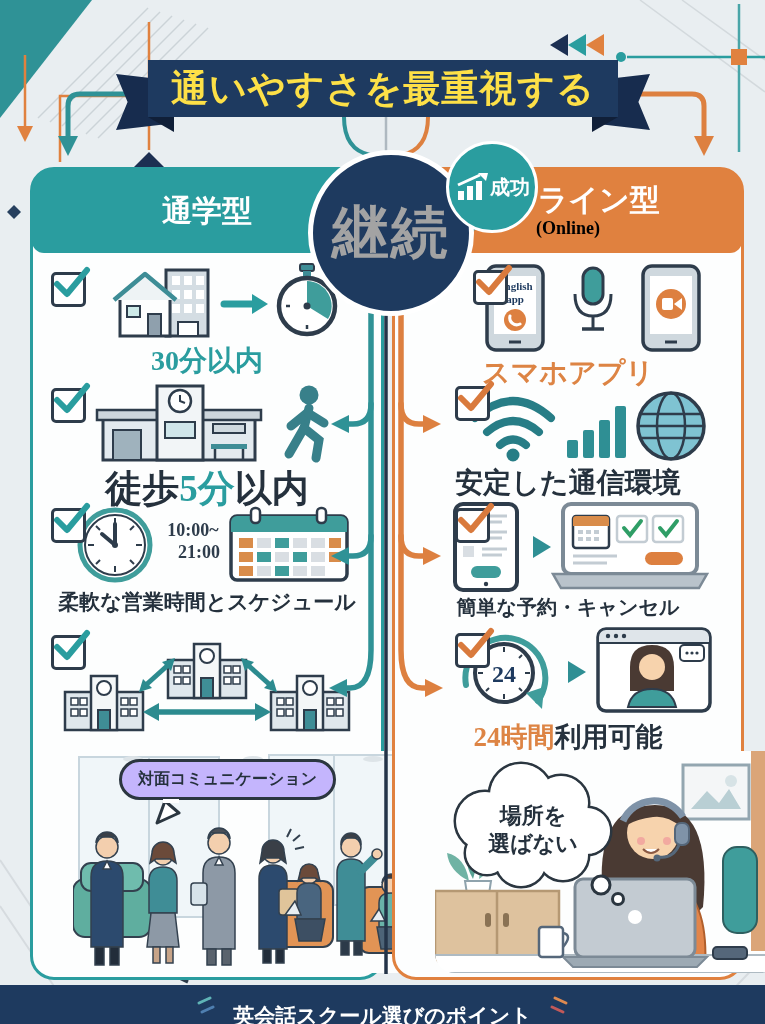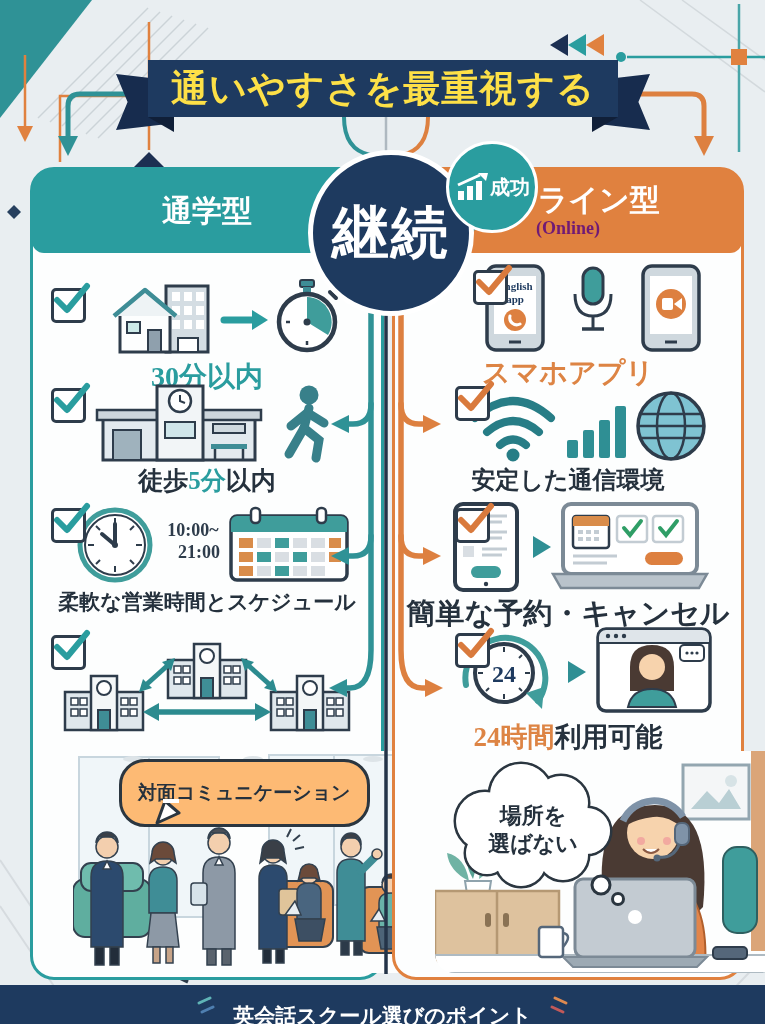--- a/index.html
+++ b/index.html
@@ -27,40 +27,40 @@
   .panel{position:absolute;top:167px;height:807px;background:#fdfefe;border-radius:24px;z-index:2;font-family:Liberation Serif, serif;}
   .panel.left{left:30px;width:348px;border:3px solid #2a9d9f;}
   .panel.right{left:392px;width:346px;border:3px solid #e0813f;}
   .panel-header{position:absolute;top:-1px;left:-1px;right:-1px;height:84px;border-radius:20px 20px 12px 12px;
                 display:flex;flex-direction:column;align-items:center;justify-content:center;color:#fff;}
   .panel.left  .panel-header{background:#2a9d9f;}
   .panel.right .panel-header{background:#e0813f;}
   .panel-title{font-size:30px;font-weight:800;line-height:1.15;}
   .panel-sub{font-size:18px;font-weight:700;}
   .panel.left  .panel-sub{color:#d8f0ef;}
-  .panel.right .panel-sub{color:#701a75;}
+  .panel.right .panel-sub{color:#000000;}
 
   .item{position:absolute;left:0;right:0;display:flex;flex-direction:column;align-items:center;}
   .item .icons{flex:1;display:flex;align-items:center;justify-content:center;}
   .item-label{font-weight:800;color:#25313d;white-space:nowrap;}
   .panel.left  .hl{color:#2a9d9f;}
   .panel.right .hl{color:#dd8444;}
 
   .checkbox{position:absolute;width:29px;height:29px;border:3.5px solid #2e3c4b;border-radius:5px;background:#fff;}
   .checkbox svg{position:absolute;left:-3px;top:-13px;overflow:visible;}
 
   
-  .bubble-left{position:absolute;top:589px;left:86px;z-index:4;background:#fdba74;border:3px solid #2b3640;
-               border-radius:26px;padding:18px 16px;font-size:19px;font-weight:800;white-space:nowrap;}
+  .bubble-left{position:absolute;top:589px;left:86px;z-index:4;background:#c4b5fd;border:3px solid #2b3640;
+               border-radius:26px;padding:7px 16px;font-size:16px;font-weight:800;white-space:nowrap;}
   .bubble-tail{position:absolute;top:629px;left:122px;z-index:5;}
 
   
   .center-circle{position:absolute;left:308px;top:150px;width:156px;height:156px;border-radius:50%;
                  background:#1e3a5f;border:5px solid #fff;z-index:7;display:flex;align-items:center;
-                 justify-content:center;color:#ffffff;font-size:57px;font-weight:800;letter-spacing:2px;}
+                 justify-content:center;color:#a3a3a3;font-size:57px;font-weight:800;letter-spacing:2px;}
   .success-badge{position:absolute;left:446px;top:141px;width:86px;height:86px;border-radius:50%;
                  background:#2a9d9f;border:3px solid #fff;z-index:8;display:flex;flex-direction:row;
                  align-items:center;justify-content:center;color:#fff;}
   .success-badge .badge-label{font-size:20px;font-weight:800;margin-top:1px;}
   .badge-tail{position:absolute;left:459px;top:219px;width:16px;height:16px;background:#2a9d9f;z-index:7;
               transform:rotate(35deg);}
 
   
   .footer{position:absolute;left:0;right:0;bottom:0;height:39px;background:#1e3a5f;z-index:6;
           display:flex;align-items:center;justify-content:center;gap:13px;}
@@ -109,21 +109,21 @@
       <line x1="0" y1="860" x2="40" y2="920" stroke="#d6dbdf" stroke-width="2"></line>
       <line x1="700" y1="1024" x2="765" y2="956" stroke="#d6dbdf" stroke-width="2"></line>
     </g>
   </svg>
 
   <div class="panel left">
     <div class="panel-header">
       <div class="panel-title">通学型</div>
     </div>
 
-    <div class="item" style="top:108px;height:118px;">
+    <div class="item" style="top:92px;height:118px;">
       <span class="checkbox" style="left:18px;top:10px;">
         <svg width="42" height="40">
           <polyline points="6,22 16,32 36,8" fill="none" stroke="#2a9d9f" stroke-width="6" stroke-linecap="round" stroke-linejoin="round"></polyline>
         </svg>
       </span>
       <div class="icons" style="padding-left:34px;">
         <svg width="232" height="80" viewBox="0 0 232 80">
           <rect x="58" y="8" width="42" height="66" fill="#d4dde3" stroke="#2e3c4b" stroke-width="3"></rect>
           <g fill="#fff">
               <rect x="64" y="14" width="8" height="9"></rect>
@@ -188,21 +188,21 @@
           <g stroke="#38808a" stroke-width="9" stroke-linecap="round" fill="none">
             <circle cx="216" cy="13" r="9.5" fill="#38808a" stroke="none"></circle>
             <path d="M216,26 L211,46"></path>
             <path d="M214,31 L198,44"></path>
             <path d="M215,31 L231,41"></path>
             <path d="M211,46 L196,72"></path>
             <path d="M211,46 L226,58 L223,76"></path>
           </g>
         </svg>
       </div>
-      <div class="item-label" style="font-size:25px;margin-bottom:20px;">
+      <div class="item-label" style="font-size:37px;margin-bottom:20px;">
         <span>徒歩</span><span class="hl">5分</span><span>以内</span>
       </div>
     </div>
 
     <div class="item" style="top:332px;height:120px;">
       <span class="checkbox" style="left:18px;top:6px;">
         <svg width="42" height="40">
           <polyline points="6,22 16,32 36,8" fill="none" stroke="#2a9d9f" stroke-width="6" stroke-linecap="round" stroke-linejoin="round"></polyline>
         </svg>
       </span>
@@ -479,21 +479,21 @@
           </g>
           <g>
             <circle cx="208" cy="44" r="33" fill="#7fc3d2" stroke="#2e3c4b" stroke-width="3.5"></circle>
             <ellipse cx="208" cy="44" rx="14" ry="33" fill="none" stroke="#2e3c4b" stroke-width="2.5"></ellipse>
             <line x1="177" y1="32" x2="239" y2="32" stroke="#2e3c4b" stroke-width="2.5"></line>
             <line x1="175" y1="44" x2="241" y2="44" stroke="#2e3c4b" stroke-width="2.5"></line>
             <line x1="177" y1="56" x2="239" y2="56" stroke="#2e3c4b" stroke-width="2.5"></line>
           </g>
         </svg>
       </div>
-      <div class="item-label" style="font-size:24px;margin-bottom:14px;">
+      <div class="item-label" style="font-size:28px;margin-bottom:14px;">
         <span>安定した通信環境</span><span class="hl"></span><span></span>
       </div>
     </div>
 
     <div class="item" style="top:332px;height:120px;">
       <span class="checkbox" style="left:60px;top:6px;">
         <svg width="42" height="40">
           <polyline points="6,22 16,32 36,8" fill="none" stroke="#d97a3d" stroke-width="6" stroke-linecap="round" stroke-linejoin="round"></polyline>
         </svg>
       </span>
@@ -530,21 +530,21 @@
             <polyline points="175,26 181,33 192,19" fill="none" stroke="#2f9e66" stroke-width="4" stroke-linecap="round"></polyline>
             <rect x="204" y="14" width="30" height="26" rx="3" fill="#fff" stroke="#c3ccd3" stroke-width="2.5"></rect>
             <polyline points="211,26 217,33 228,19" fill="none" stroke="#2f9e66" stroke-width="4" stroke-linecap="round"></polyline>
             <line x1="124" y1="54" x2="168" y2="54" stroke="#c3ccd3" stroke-width="3"></line>
             <line x1="124" y1="61" x2="158" y2="61" stroke="#c3ccd3" stroke-width="3"></line>
             <rect x="196" y="50" width="38" height="13" rx="6.5" fill="#dd8040"></rect>
             <path d="M104,72 h154 l-8,14 h-138 Z" fill="#b9c3cb" stroke="#7c8a96" stroke-width="2.5"></path>
           </g>
         </svg>
       </div>
-      <div class="item-label" style="font-size:29px;margin-bottom:12px;">
+      <div class="item-label" style="font-size:20px;margin-bottom:12px;">
         <span>簡単な予約・キャンセル</span><span class="hl"></span><span></span>
       </div>
     </div>
 
     <div class="item" style="top:453px;height:130px;">
       <span class="checkbox" style="left:60px;top:10px;">
         <svg width="42" height="40">
           <polyline points="6,22 16,32 36,8" fill="none" stroke="#d97a3d" stroke-width="6" stroke-linecap="round" stroke-linejoin="round"></polyline>
         </svg>
       </span>

